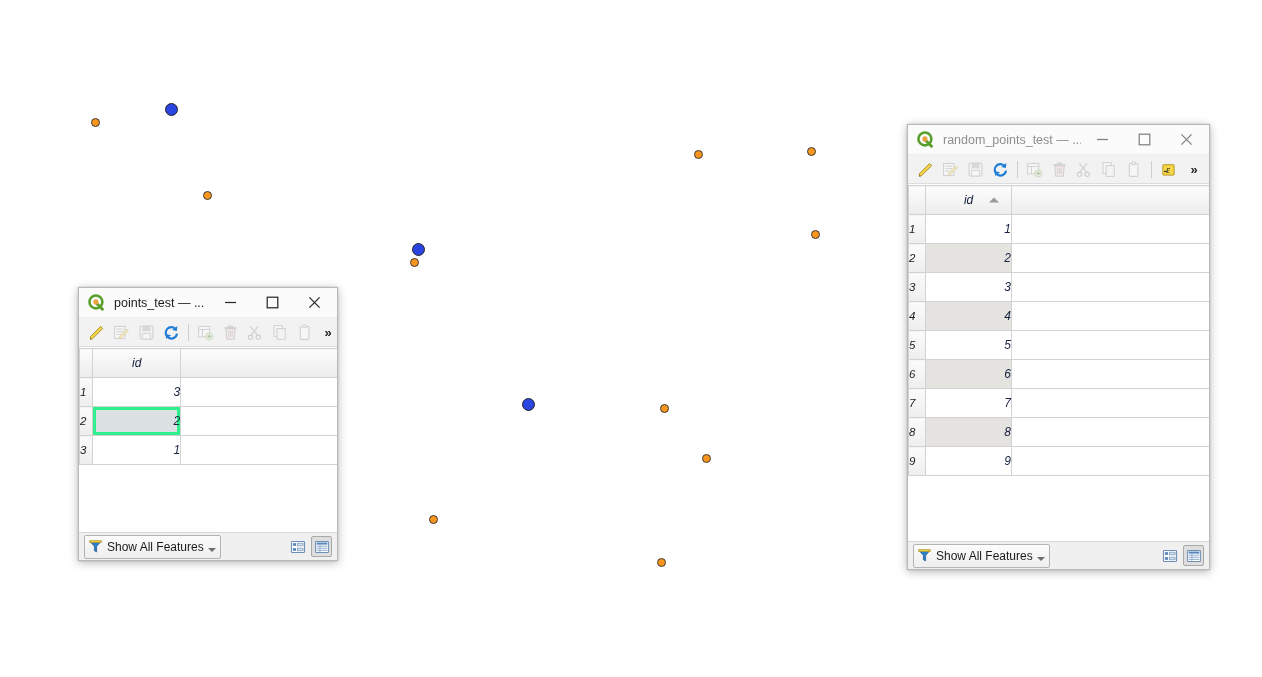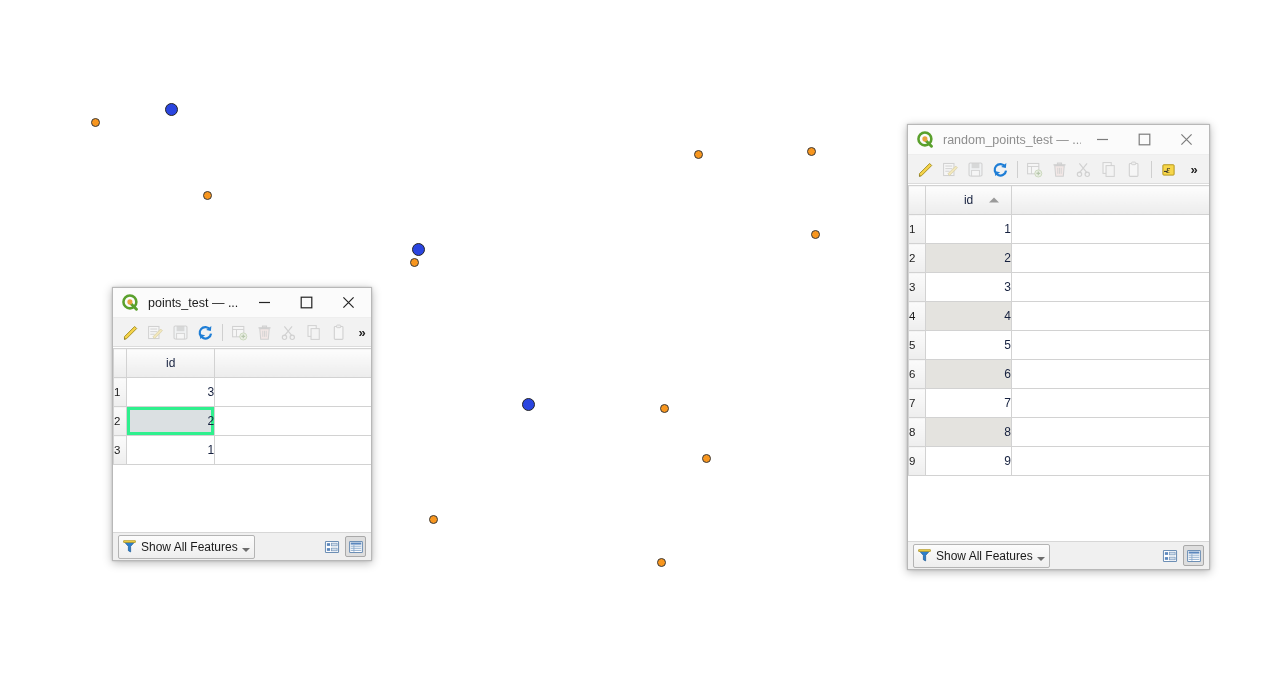--- a/index.html
+++ b/index.html
@@ -125,20 +125,21 @@
     table-layout: fixed;
     font-size: 12px;
     color: #16213f;
   }
   table.attr th, table.attr td {
     border: 1px solid #d2d2d2;
     padding: 0;
     height: 29px;
     box-sizing: border-box;
     font-weight: normal;
+    font-style: italic;
   }
   th.corner {
     width: 13px;
     background: linear-gradient(#fdfdfd,#ececec);
     border-top: none;
     border-left: none;
   }
   th.colh {
     background: linear-gradient(#fdfdfd,#ececec);
     color: #16213f;
@@ -235,21 +236,21 @@
       <div class="pt pt-orange" style="left: 810.5px; top: 229.5px;"></div>
       <div class="pt pt-blue" style="left: 411.5px; top: 242.5px;"></div>
       <div class="pt pt-orange" style="left: 409.5px; top: 257.5px;"></div>
       <div class="pt pt-blue" style="left: 521.5px; top: 397.5px;"></div>
       <div class="pt pt-orange" style="left: 659.5px; top: 403.5px;"></div>
       <div class="pt pt-orange" style="left: 701.5px; top: 453.5px;"></div>
       <div class="pt pt-orange" style="left: 428.5px; top: 514.5px;"></div>
       <div class="pt pt-orange" style="left: 656.5px; top: 557.5px;"></div>
     </div>
   <div id="windows-host">
-      <div class="win" style="left: 78px; top: 287px; width: 260px; height: 274px; margin-left: 34px;">
+      <div class="win" style="left: 78px; top: 287px; width: 260px; height: 274px;">
         <div class="titlebar">
           <svg class="win-icon" viewBox="0 0 20 20">
             <circle cx="9.3" cy="9.3" r="7.6" fill="none" stroke="#5aa02c" stroke-width="3"></circle>
             <path d="M10 11 L17 18" stroke="#5aa02c" stroke-width="3.4" stroke-linecap="round" fill="none"></path>
             <circle cx="9.3" cy="9.3" r="3" fill="#e8a33d"></circle>
           </svg>
           <div class="win-title">points_test — ...</div>
           <div class="wbtns">
             <div class="wbtn">
               <svg width="13" height="13" viewBox="0 0 13 13">

